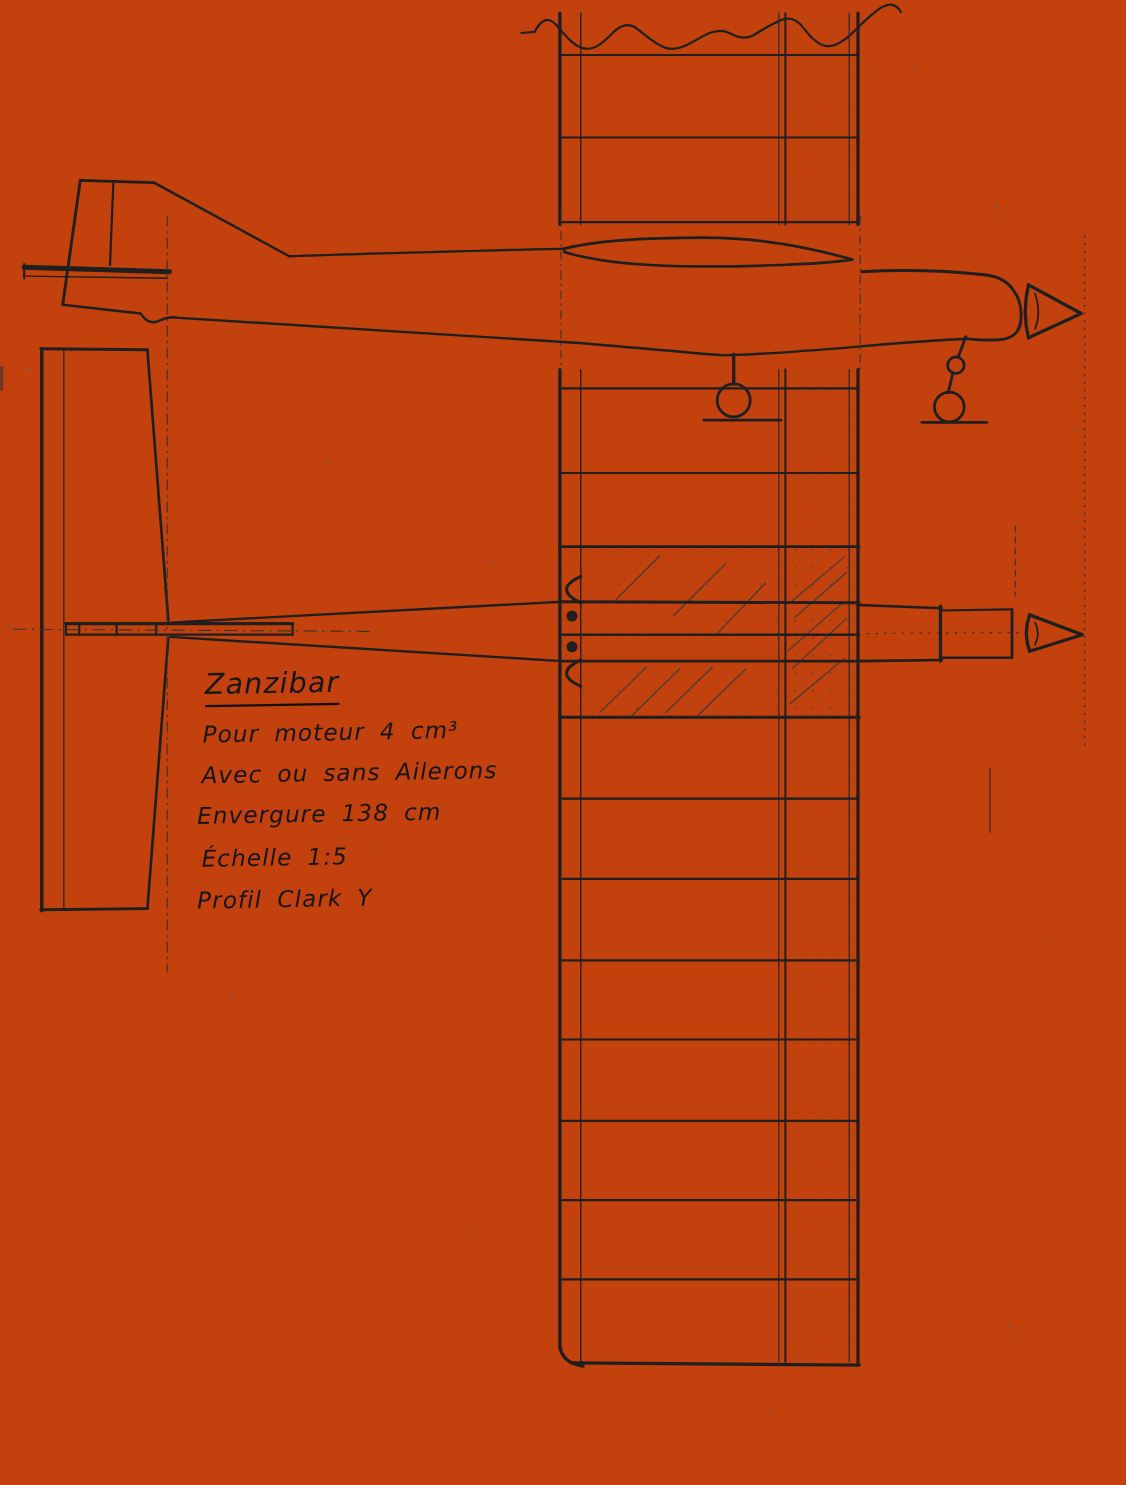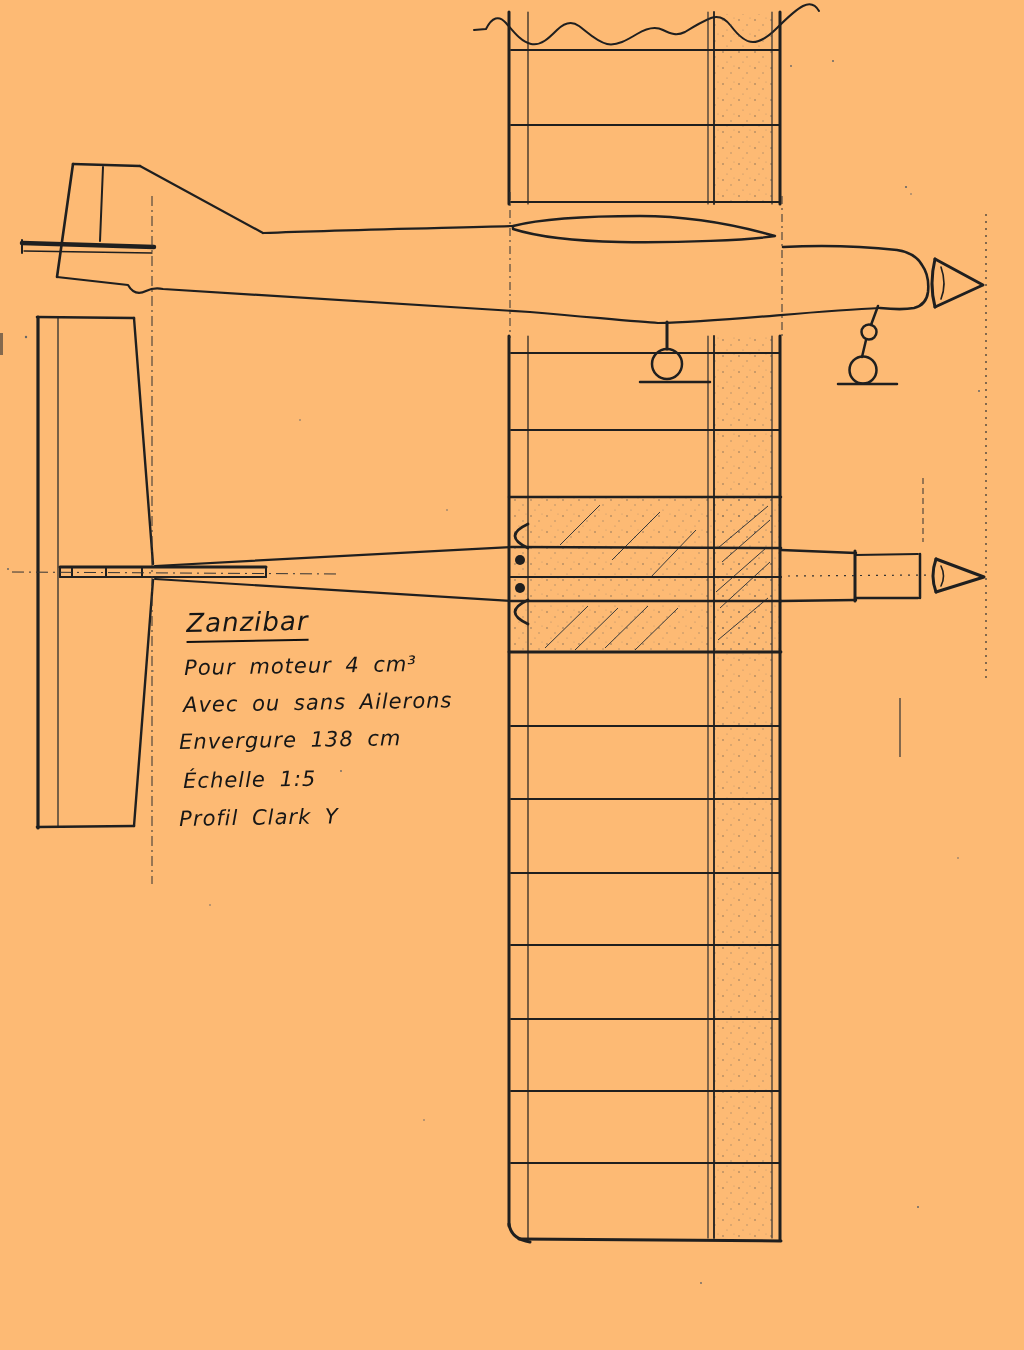--- a/index.html
+++ b/index.html
@@ -1,20 +1,20 @@
 <!DOCTYPE html>
 <html><head>
 <meta charset="utf-8">
 <style>
   html,body{margin:0;padding:0;background:#e8e8e8;}
   .page{
     position:relative;
     width:1024px;height:1350px;
     margin:0 auto;
-    background:#fdba74;
+    background:#c2410c;
     font-family:"DejaVu Sans",sans-serif;
     overflow:hidden;
   }
   .page svg{position:absolute;left:0;top:0;width:1024px;height:1350px;}
   .ink{stroke:#1f1f1f;fill:none;stroke-linecap:round;stroke-linejoin:round;}
   .thin{stroke:#2e2e2e;}
   .notes{position:absolute;left:0;top:0;width:100%;height:100%;pointer-events:none;}
   .hand{
     position:absolute;
     color:#161616;

